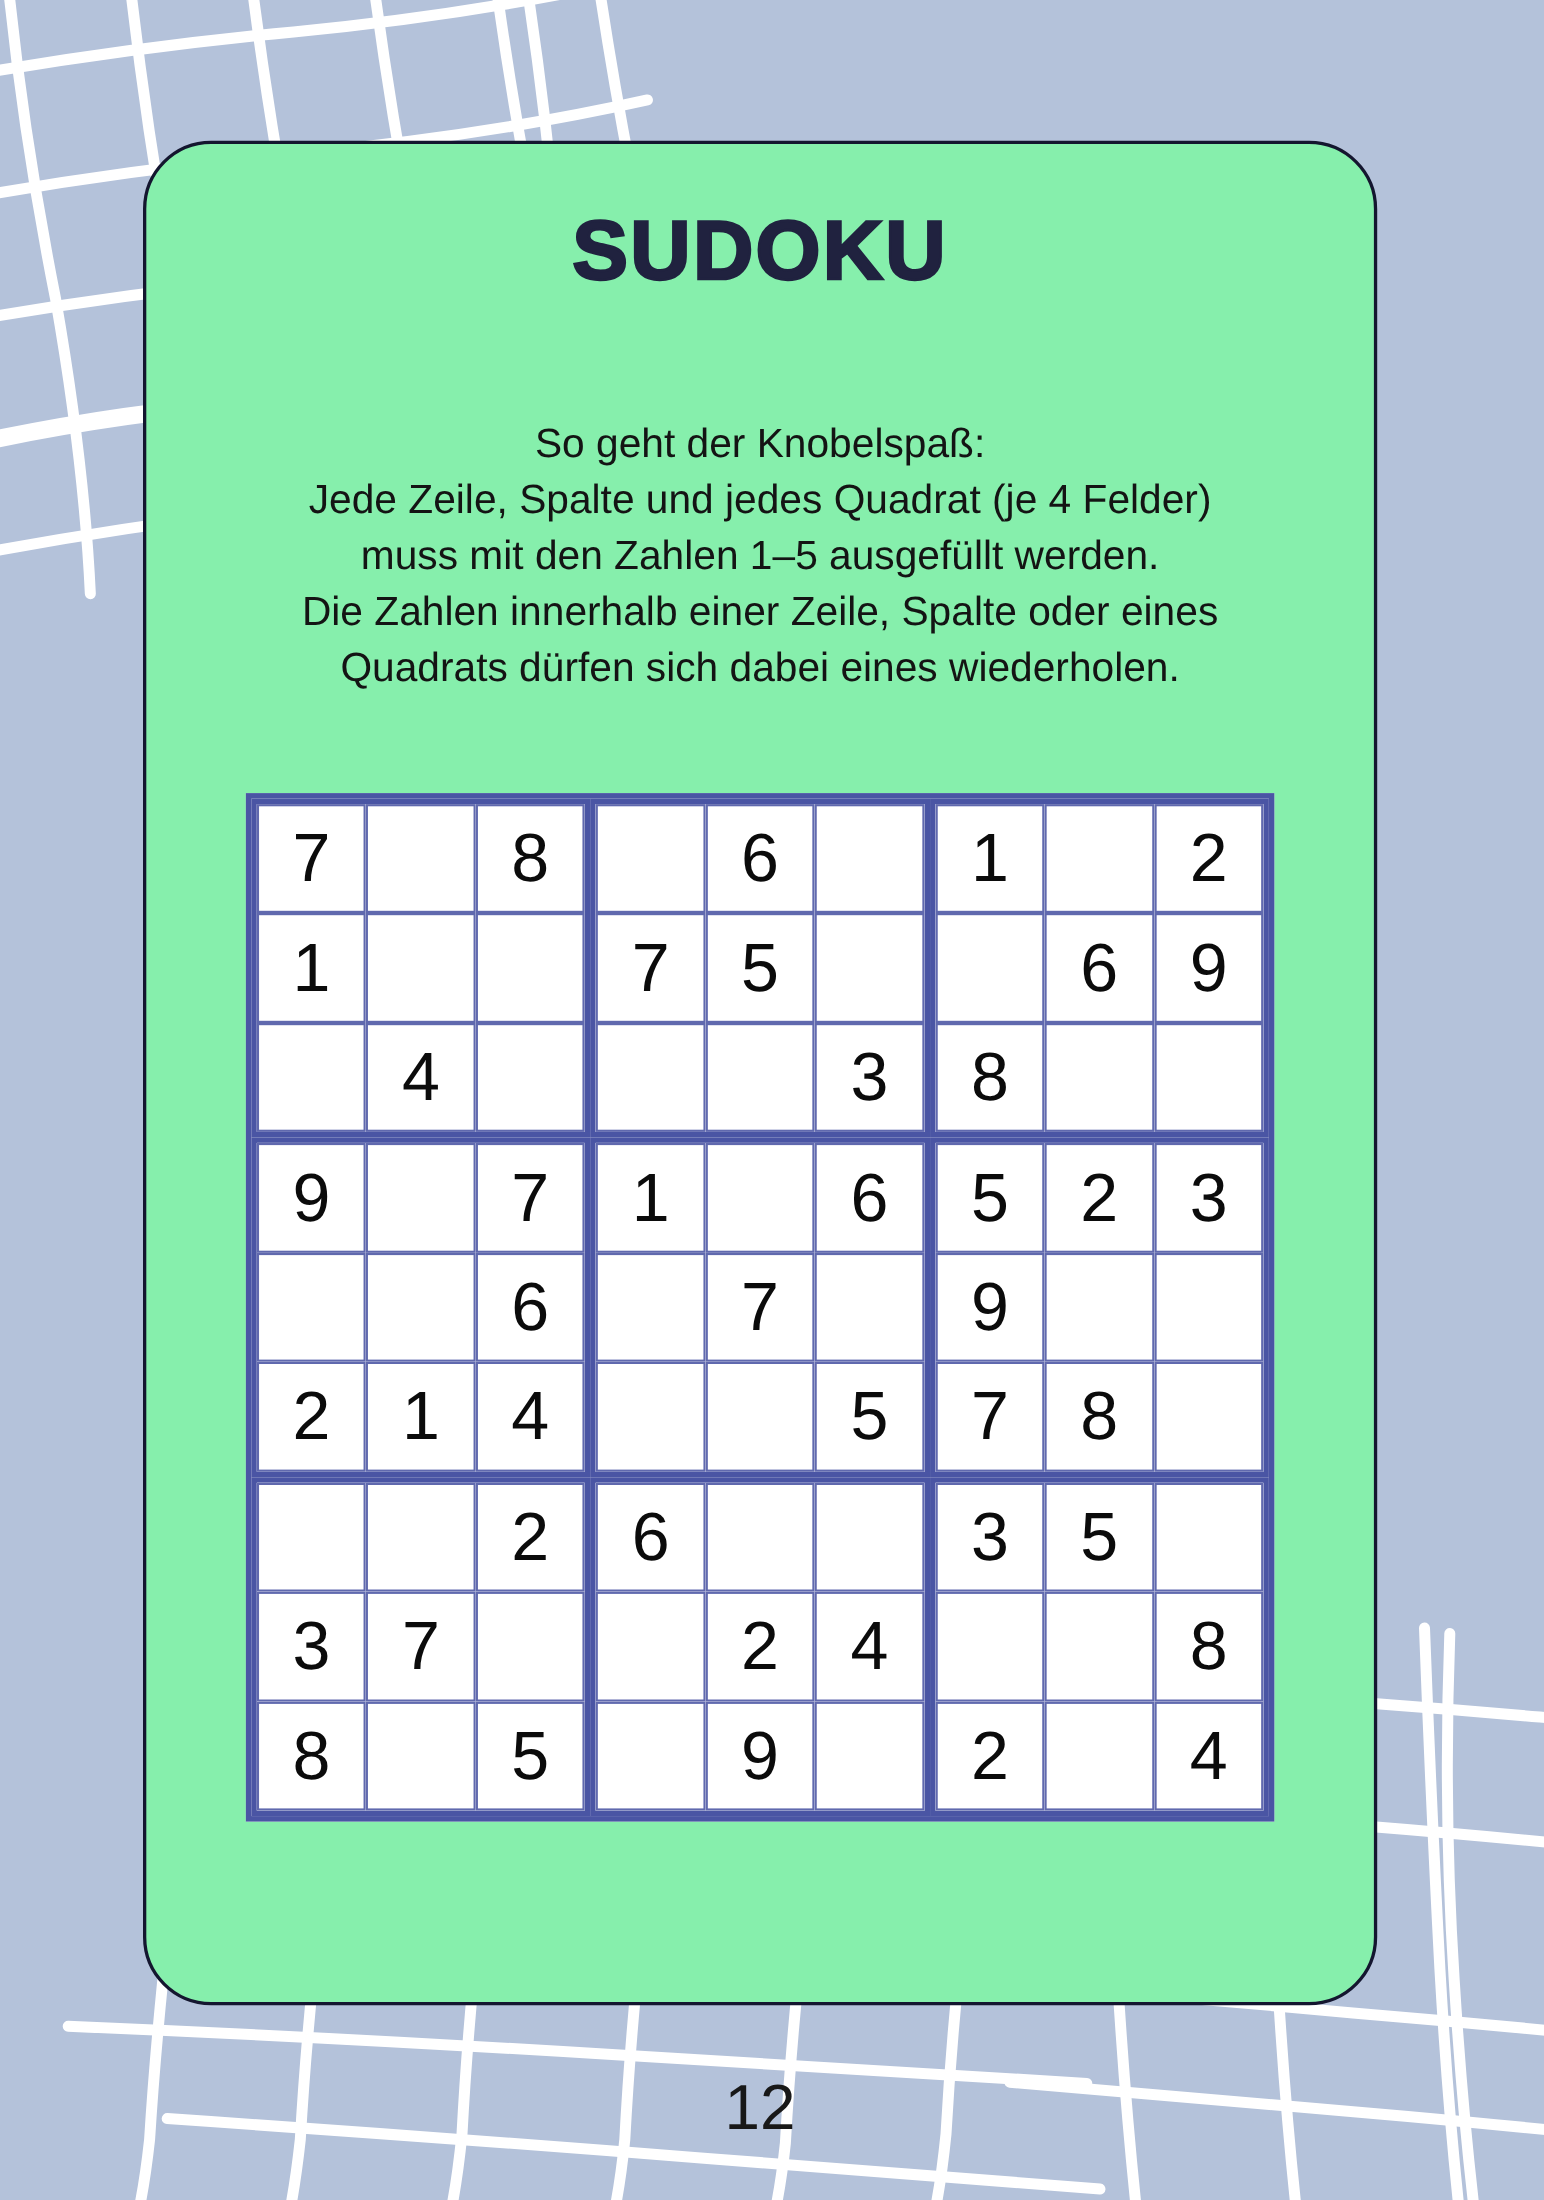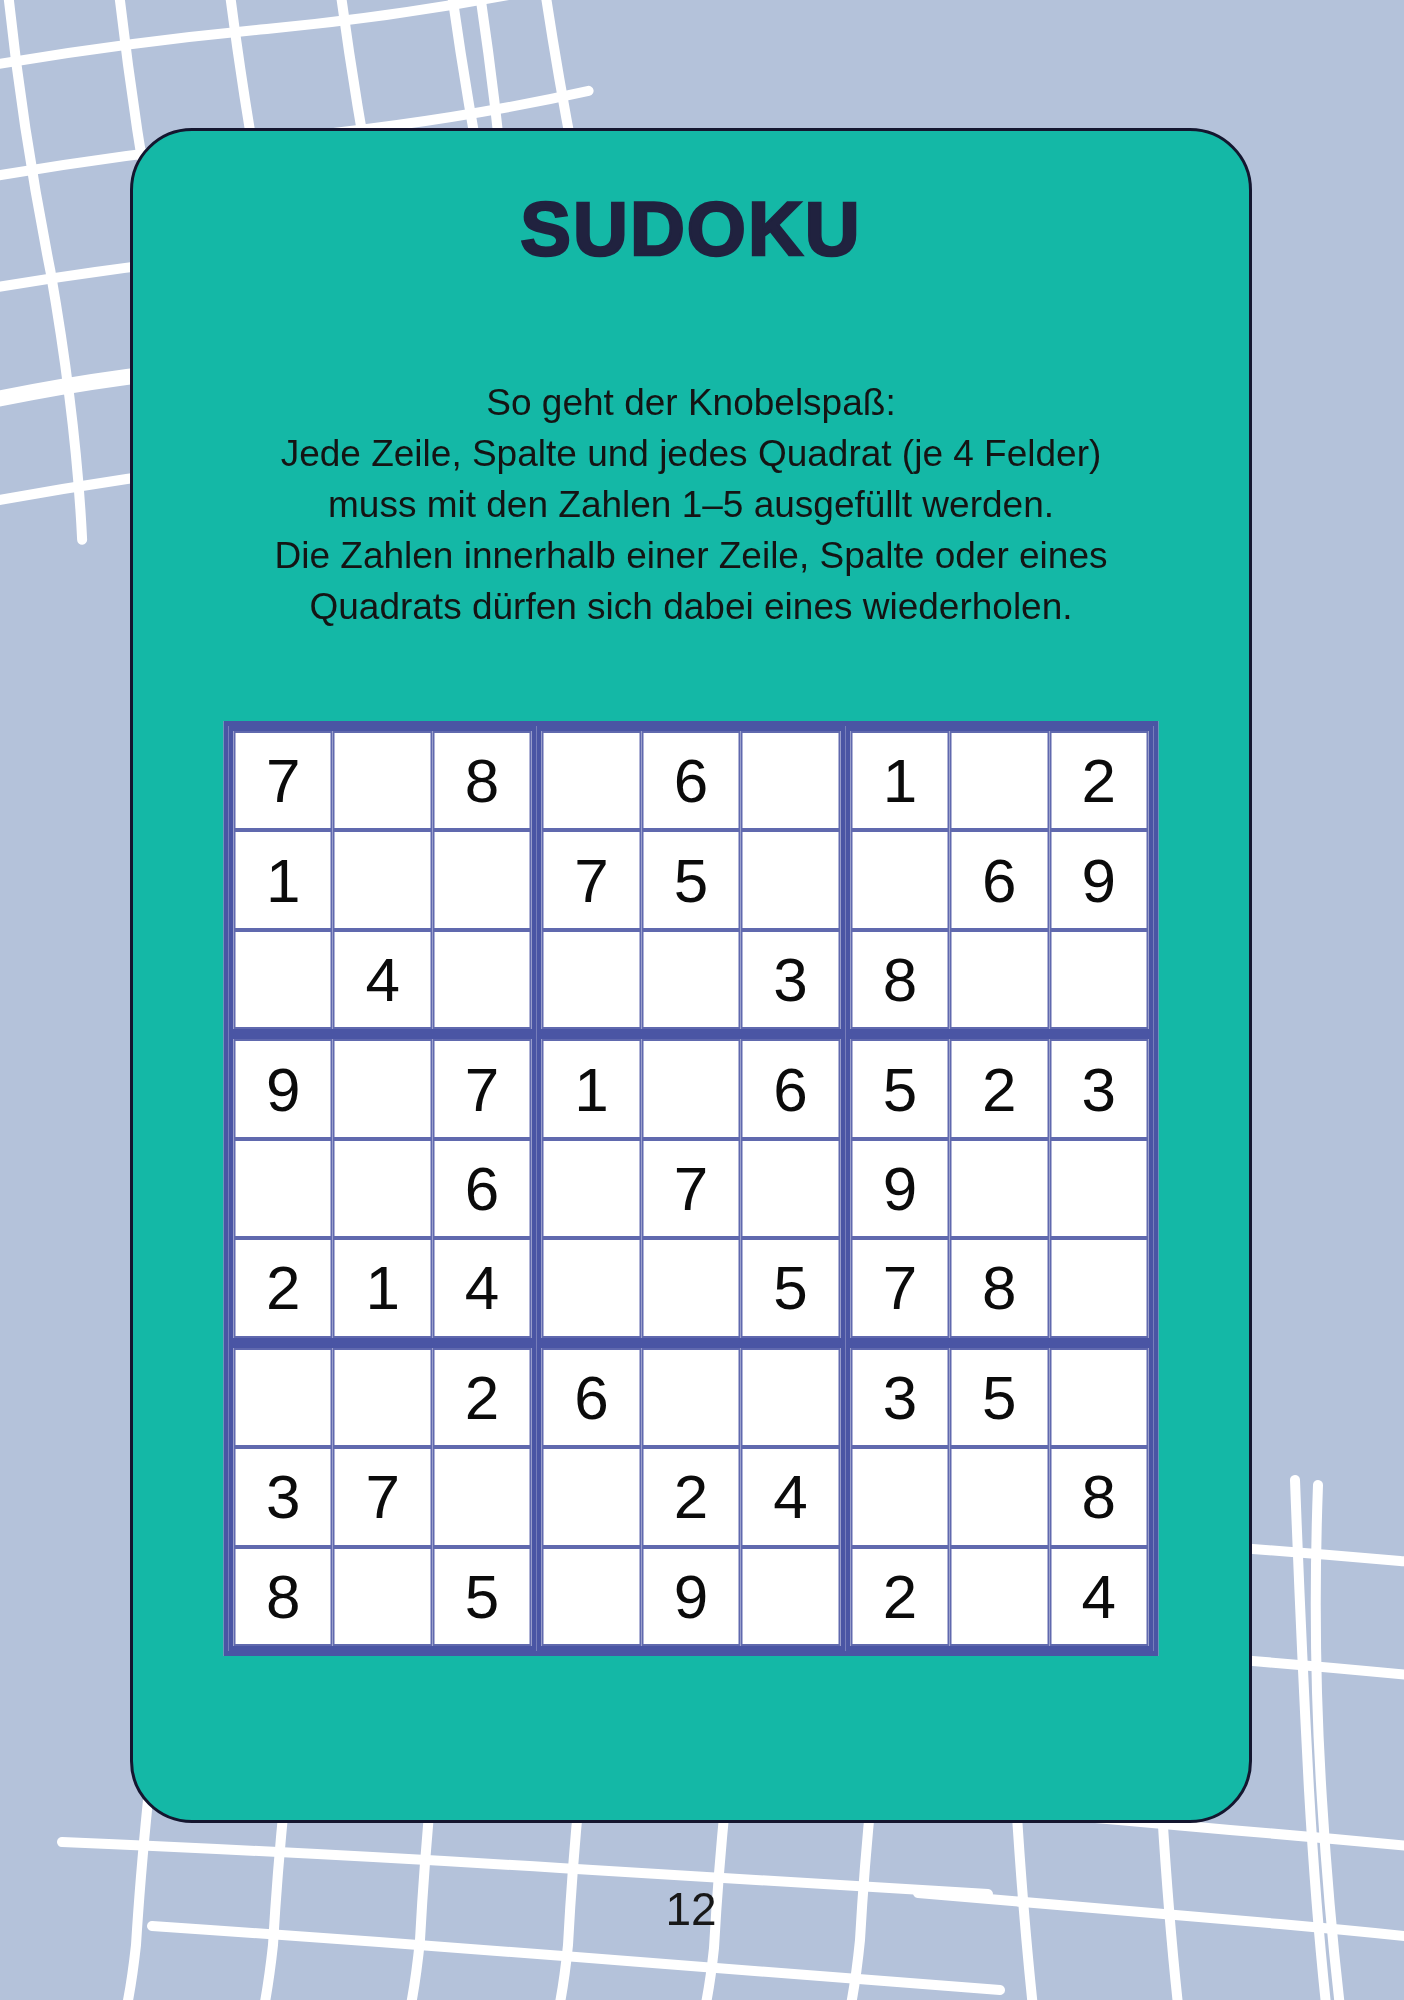--- a/index.html
+++ b/index.html
@@ -4,21 +4,21 @@
 <style>
   html,body{margin:0;padding:0;}
   body{
     width:1404px;height:2000px;position:relative;overflow:hidden;
     background:var(--bg,#b4c2da);
     font-family:"Liberation Sans",sans-serif;
   }
   .pattern-svg{position:absolute;left:0;top:0;}
   .card{
     position:absolute;left:130px;top:128px;width:1122px;height:1695px;
-    box-sizing:border-box;background:#14b8a6;
+    box-sizing:border-box;background:#86efac;
     border:3px solid var(--card-border,#14162f);border-radius:62px;
   }
   .title{
     position:absolute;top:54px;left:0;width:100%;text-align:center;
     font-size:76px;font-weight:bold;letter-spacing:2px;
     color:var(--title,#20223f);
     -webkit-text-stroke:2.5px var(--title,#20223f);
   }
   .instructions{
     position:absolute;top:246px;left:0;width:100%;text-align:center;
@@ -35,21 +35,21 @@
     box-sizing:border-box;border:5px solid var(--grid-thick,#4a55a4);
     display:grid;grid-template-columns:repeat(3,1fr);grid-template-rows:repeat(3,1fr);
   }
   .cell{
     box-sizing:border-box;border:2px solid var(--grid-thin,#6069ae);
     display:flex;align-items:center;justify-content:center;
     font-size:62px;color:#0b0b0b;background:#fff;
   }
   .page-number{
     position:absolute;left:130px;top:1882px;width:1122px;text-align:center;
-    font-size:46px;color:#181818;
+    font-size:58px;color:#181818;
   }
 </style>
 </head>
 <body>
 
 <svg class="pattern-svg" width="1404" height="2000" viewBox="0 0 1404 2000" fill="none" stroke="#ffffff" stroke-width="10" stroke-linecap="round" stroke-linejoin="round">
 
   <g transform="rotate(-8 200 200)">
     <path d="M 40 -60 Q 33 90 42 250 Q 47 400 36 520"></path>
     <path d="M 150 -60 Q 144 110 152 270 Q 156 410 147 520"></path>

